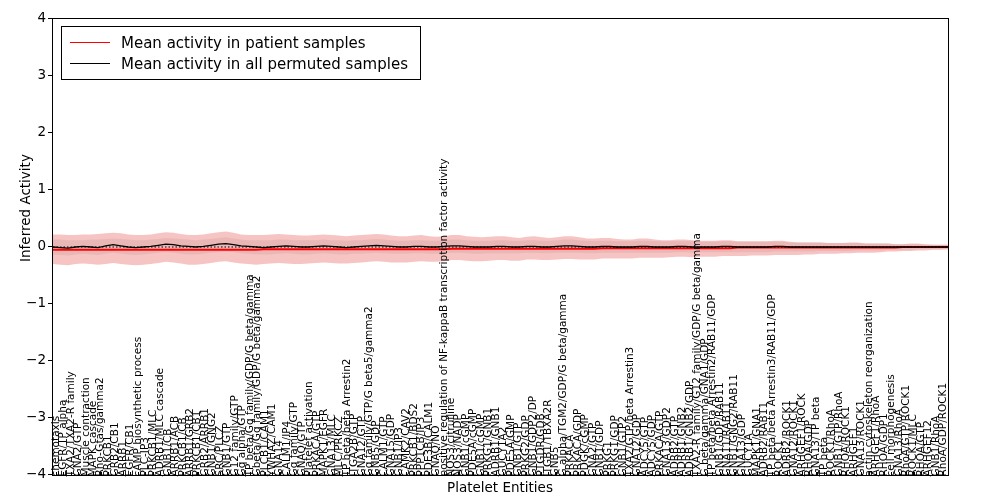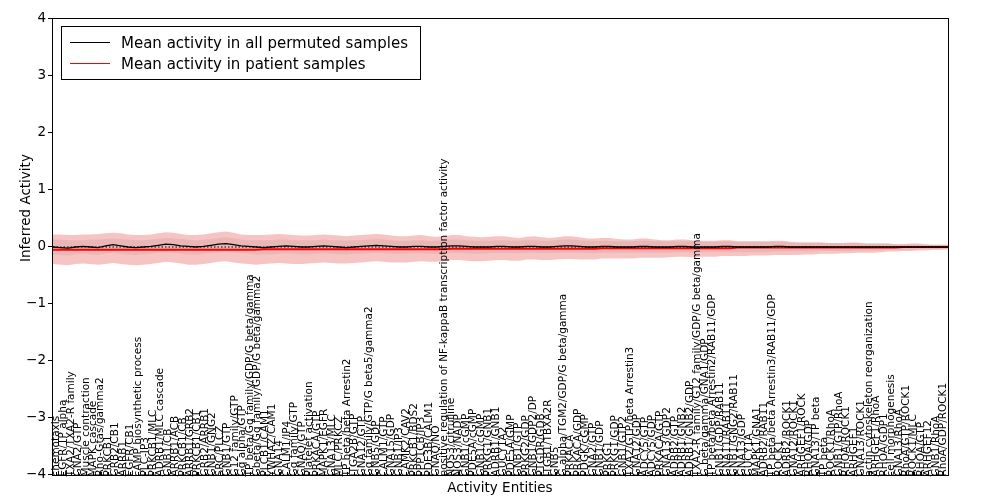--- a/index.html
+++ b/index.html
@@ -71,26 +71,26 @@
     <svg id="svg" width="895" height="456">
         <path d="M 0.00 220.59 L 7.52 220.59 L 15.04 221.16 L 22.56 221.16 L 30.08 221.16 L 37.61 220.59 L 45.13 220.59 L 52.65 220.02 L 60.17 219.45 L 67.69 220.02 L 75.21 220.59 L 82.73 221.16 L 90.25 221.16 L 97.77 220.59 L 105.29 220.02 L 112.82 218.88 L 120.34 219.45 L 127.86 220.02 L 135.38 220.59 L 142.90 221.16 L 150.42 220.59 L 157.94 220.02 L 165.46 218.88 L 172.98 218.31 L 180.50 219.45 L 188.03 220.59 L 195.55 221.16 L 203.07 221.16 L 210.59 221.16 L 218.11 221.16 L 225.63 220.59 L 233.15 220.59 L 240.67 221.16 L 248.19 221.16 L 255.71 221.16 L 263.24 221.16 L 270.76 220.59 L 278.28 221.16 L 285.80 221.16 L 293.32 221.73 L 300.84 221.16 L 308.36 221.16 L 315.88 220.59 L 323.40 220.02 L 330.92 220.59 L 338.45 221.16 L 345.97 221.73 L 353.49 221.73 L 361.01 221.16 L 368.53 221.16 L 376.05 221.73 L 383.57 221.73 L 391.09 221.16 L 398.61 220.59 L 406.13 220.59 L 413.66 221.16 L 421.18 221.73 L 428.70 221.73 L 436.22 221.73 L 443.74 221.16 L 451.26 221.16 L 458.78 221.73 L 466.30 221.73 L 473.82 221.16 L 481.34 221.16 L 488.87 221.73 L 496.39 221.73 L 503.91 221.16 L 511.43 220.59 L 518.95 220.59 L 526.47 221.16 L 533.99 221.73 L 541.51 221.73 L 549.03 221.73 L 556.55 221.73 L 564.08 222.30 L 571.60 222.30 L 579.12 222.30 L 586.64 221.73 L 594.16 221.73 L 601.68 222.30 L 609.20 222.30 L 616.72 222.30 L 624.24 222.30 L 631.76 222.30 L 639.29 222.30 L 646.81 222.87 L 654.33 222.87 L 661.85 222.87 L 669.37 222.30 L 676.89 222.30 L 684.41 222.87 L 691.93 222.87 L 699.45 222.87 L 706.97 222.87 L 714.50 222.87 L 722.02 222.87 L 729.54 222.87 L 737.06 223.44 L 744.58 223.44 L 752.10 223.44 L 759.62 223.44 L 767.14 223.44 L 774.66 224.01 L 782.18 224.01 L 789.71 224.01 L 797.23 224.01 L 804.75 224.01 L 812.27 224.58 L 819.79 224.58 L 827.31 224.58 L 834.83 224.58 L 842.35 225.15 L 849.87 225.15 L 857.39 225.15 L 864.92 225.15 L 872.44 225.72 L 879.96 225.72 L 887.48 225.72 L 895.00 225.72 L 895.00 230.28 L 887.48 230.28 L 879.96 230.28 L 872.44 230.28 L 864.92 230.28 L 857.39 230.85 L 849.87 230.85 L 842.35 230.85 L 834.83 230.85 L 827.31 231.42 L 819.79 231.42 L 812.27 231.42 L 804.75 231.42 L 797.23 231.99 L 789.71 231.99 L 782.18 231.99 L 774.66 231.99 L 767.14 231.99 L 759.62 232.56 L 752.10 232.56 L 744.58 232.56 L 737.06 232.56 L 729.54 232.56 L 722.02 232.56 L 714.50 233.13 L 706.97 233.13 L 699.45 233.13 L 691.93 233.13 L 684.41 233.13 L 676.89 233.13 L 669.37 233.13 L 661.85 233.13 L 654.33 233.13 L 646.81 233.13 L 639.29 233.70 L 631.76 233.13 L 624.24 233.13 L 616.72 233.70 L 609.20 233.70 L 601.68 233.70 L 594.16 233.70 L 586.64 233.70 L 579.12 233.70 L 571.60 233.70 L 564.08 233.70 L 556.55 233.70 L 549.03 233.70 L 541.51 234.27 L 533.99 234.27 L 526.47 233.70 L 518.95 233.70 L 511.43 233.70 L 503.91 233.70 L 496.39 234.27 L 488.87 234.27 L 481.34 233.70 L 473.82 233.70 L 466.30 234.27 L 458.78 234.27 L 451.26 234.27 L 443.74 234.27 L 436.22 234.27 L 428.70 234.84 L 421.18 234.84 L 413.66 234.27 L 406.13 233.70 L 398.61 233.70 L 391.09 234.27 L 383.57 234.84 L 376.05 234.84 L 368.53 234.27 L 361.01 234.27 L 353.49 234.84 L 345.97 234.84 L 338.45 234.84 L 330.92 234.27 L 323.40 233.70 L 315.88 234.27 L 308.36 234.84 L 300.84 234.84 L 293.32 235.41 L 285.80 235.41 L 278.28 234.84 L 270.76 234.27 L 263.24 234.84 L 255.71 235.41 L 248.19 235.41 L 240.67 234.84 L 233.15 234.27 L 225.63 234.84 L 218.11 235.41 L 210.59 235.41 L 203.07 235.41 L 195.55 234.84 L 188.03 234.27 L 180.50 233.13 L 172.98 232.56 L 165.46 233.13 L 157.94 233.70 L 150.42 234.84 L 142.90 235.41 L 135.38 235.41 L 127.86 234.84 L 120.34 233.70 L 112.82 233.13 L 105.29 233.70 L 97.77 234.84 L 90.25 235.41 L 82.73 235.98 L 75.21 235.41 L 67.69 234.84 L 60.17 233.70 L 52.65 234.84 L 45.13 235.98 L 37.61 235.41 L 30.08 234.84 L 22.56 235.41 L 15.04 236.55 L 7.52 235.98 L 0.00 235.41 Z" fill="#c8c8c8" fill-opacity="0.62" stroke="none"></path>
         <path d="M 0.00 215.46 L 7.52 215.46 L 15.04 216.03 L 22.56 216.03 L 30.08 215.46 L 37.61 215.46 L 45.13 214.89 L 52.65 214.32 L 60.17 213.75 L 67.69 214.32 L 75.21 215.46 L 82.73 216.03 L 90.25 216.03 L 97.77 215.46 L 105.29 214.32 L 112.82 213.18 L 120.34 213.75 L 127.86 214.89 L 135.38 216.03 L 142.90 216.03 L 150.42 215.46 L 157.94 214.32 L 165.46 213.18 L 172.98 212.61 L 180.50 213.75 L 188.03 215.46 L 195.55 216.03 L 203.07 216.03 L 210.59 216.03 L 218.11 215.46 L 225.63 214.89 L 233.15 215.46 L 240.67 216.03 L 248.19 216.60 L 255.71 216.60 L 263.24 216.03 L 270.76 215.46 L 278.28 216.03 L 285.80 216.60 L 293.32 217.17 L 300.84 216.60 L 308.36 216.03 L 315.88 215.46 L 323.40 214.89 L 330.92 215.46 L 338.45 216.60 L 345.97 217.17 L 353.49 217.17 L 361.01 216.60 L 368.53 216.03 L 376.05 217.17 L 383.57 217.74 L 391.09 217.17 L 398.61 216.03 L 406.13 216.03 L 413.66 217.17 L 421.18 217.74 L 428.70 218.31 L 436.22 217.74 L 443.74 217.17 L 451.26 217.17 L 458.78 218.31 L 466.30 218.88 L 473.82 217.74 L 481.34 217.17 L 488.87 218.31 L 496.39 218.88 L 503.91 218.31 L 511.43 217.17 L 518.95 217.17 L 526.47 218.31 L 533.99 219.45 L 541.51 219.45 L 549.03 218.88 L 556.55 218.88 L 564.08 220.02 L 571.60 220.59 L 579.12 220.59 L 586.64 219.45 L 594.16 219.45 L 601.68 220.59 L 609.20 221.16 L 616.72 221.16 L 624.24 220.59 L 631.76 220.59 L 639.29 221.16 L 646.81 221.73 L 654.33 221.73 L 661.85 221.73 L 669.37 221.16 L 676.89 221.16 L 684.41 222.30 L 691.93 222.30 L 699.45 222.30 L 706.97 222.30 L 714.50 222.30 L 722.02 221.73 L 729.54 221.73 L 737.06 222.87 L 744.58 223.44 L 752.10 223.44 L 759.62 223.44 L 767.14 223.44 L 774.66 224.01 L 782.18 224.01 L 789.71 224.01 L 797.23 223.44 L 804.75 223.44 L 812.27 224.58 L 819.79 224.58 L 827.31 224.58 L 834.83 224.58 L 842.35 225.15 L 849.87 225.15 L 857.39 224.58 L 864.92 224.58 L 872.44 225.15 L 879.96 225.72 L 887.48 225.72 L 895.00 225.72 L 895.00 230.28 L 887.48 230.85 L 879.96 230.85 L 872.44 231.42 L 864.92 231.42 L 857.39 231.99 L 849.87 231.99 L 842.35 232.56 L 834.83 232.56 L 827.31 233.13 L 819.79 233.70 L 812.27 233.70 L 804.75 233.70 L 797.23 234.27 L 789.71 234.27 L 782.18 234.84 L 774.66 234.84 L 767.14 234.84 L 759.62 235.41 L 752.10 235.41 L 744.58 235.98 L 737.06 235.98 L 729.54 235.98 L 722.02 235.98 L 714.50 236.55 L 706.97 236.55 L 699.45 236.55 L 691.93 237.12 L 684.41 237.12 L 676.89 237.12 L 669.37 237.12 L 661.85 237.69 L 654.33 237.69 L 646.81 237.69 L 639.29 238.26 L 631.76 237.69 L 624.24 237.69 L 616.72 238.26 L 609.20 238.83 L 601.68 238.83 L 594.16 238.83 L 586.64 238.83 L 579.12 239.40 L 571.60 239.40 L 564.08 239.40 L 556.55 239.40 L 549.03 239.40 L 541.51 240.54 L 533.99 240.54 L 526.47 240.54 L 518.95 239.97 L 511.43 239.97 L 503.91 240.54 L 496.39 241.11 L 488.87 241.11 L 481.34 240.54 L 473.82 240.54 L 466.30 241.68 L 458.78 241.68 L 451.26 241.11 L 443.74 241.11 L 436.22 241.68 L 428.70 242.25 L 421.18 242.25 L 413.66 241.68 L 406.13 241.11 L 398.61 241.11 L 391.09 242.25 L 383.57 242.82 L 376.05 242.82 L 368.53 242.25 L 361.01 242.82 L 353.49 243.39 L 345.97 243.39 L 338.45 243.39 L 330.92 242.82 L 323.40 242.25 L 315.88 242.82 L 308.36 243.39 L 300.84 243.96 L 293.32 244.53 L 285.80 244.53 L 278.28 243.96 L 270.76 243.39 L 263.24 243.96 L 255.71 244.53 L 248.19 245.10 L 240.67 245.10 L 233.15 244.53 L 225.63 243.96 L 218.11 244.53 L 210.59 245.10 L 203.07 245.67 L 195.55 245.10 L 188.03 244.53 L 180.50 243.39 L 172.98 242.25 L 165.46 242.82 L 157.94 243.96 L 150.42 245.10 L 142.90 245.67 L 135.38 245.67 L 127.86 244.53 L 120.34 243.39 L 112.82 242.82 L 105.29 243.96 L 97.77 245.10 L 90.25 245.67 L 82.73 246.24 L 75.21 245.67 L 67.69 245.10 L 60.17 243.96 L 52.65 245.10 L 45.13 245.67 L 37.61 245.10 L 30.08 244.53 L 22.56 245.10 L 15.04 246.24 L 7.52 245.67 L 0.00 245.10 Z" fill="#f2a0a0" fill-opacity="0.62" stroke="none"></path>
         <path d="M 0.00 230.85 L 7.52 230.85 L 15.04 230.85 L 22.56 230.85 L 30.08 230.85 L 37.61 230.85 L 45.13 230.85 L 52.65 230.85 L 60.17 230.85 L 67.69 230.85 L 75.21 230.85 L 82.73 230.85 L 90.25 230.85 L 97.77 230.85 L 105.29 230.85 L 112.82 230.85 L 120.34 230.85 L 127.86 230.85 L 135.38 230.85 L 142.90 230.85 L 150.42 230.85 L 157.94 230.85 L 165.46 230.85 L 172.98 230.85 L 180.50 230.85 L 188.03 230.85 L 195.55 230.85 L 203.07 230.85 L 210.59 230.28 L 218.11 230.28 L 225.63 230.28 L 233.15 230.28 L 240.67 230.28 L 248.19 230.28 L 255.71 230.28 L 263.24 230.28 L 270.76 230.28 L 278.28 230.28 L 285.80 230.28 L 293.32 230.28 L 300.84 230.28 L 308.36 230.28 L 315.88 230.28 L 323.40 230.28 L 330.92 230.28 L 338.45 230.28 L 345.97 230.28 L 353.49 230.28 L 361.01 230.28 L 368.53 230.28 L 376.05 230.28 L 383.57 230.28 L 391.09 230.28 L 398.61 229.71 L 406.13 229.71 L 413.66 229.71 L 421.18 229.71 L 428.70 229.71 L 436.22 229.71 L 443.74 229.71 L 451.26 229.71 L 458.78 229.71 L 466.30 229.71 L 473.82 229.71 L 481.34 229.71 L 488.87 229.71 L 496.39 229.71 L 503.91 229.71 L 511.43 229.71 L 518.95 229.71 L 526.47 229.71 L 533.99 229.71 L 541.51 229.71 L 549.03 229.14 L 556.55 229.14 L 564.08 229.14 L 571.60 229.14 L 579.12 229.14 L 586.64 229.14 L 594.16 229.14 L 601.68 229.14 L 609.20 229.14 L 616.72 229.14 L 624.24 229.14 L 631.76 229.14 L 639.29 229.14 L 646.81 229.14 L 654.33 229.14 L 661.85 229.14 L 669.37 229.14 L 676.89 229.14 L 684.41 228.57 L 691.93 228.57 L 699.45 228.57 L 706.97 228.57 L 714.50 228.57 L 722.02 228.57 L 729.54 228.57 L 737.06 228.57 L 744.58 228.57 L 752.10 228.57 L 759.62 228.57 L 767.14 228.57 L 774.66 228.57 L 782.18 228.57 L 789.71 228.57 L 797.23 228.57 L 804.75 228.57 L 812.27 228.57 L 819.79 228.57 L 827.31 228.57 L 834.83 228.57 L 842.35 228.57 L 849.87 228.00 L 857.39 228.00 L 864.92 228.00 L 872.44 228.00 L 879.96 228.00 L 887.48 228.00 L 895.00 228.00" fill="none" stroke="#ff0000" stroke-width="2"></path>
         <path d="M 0.00 228.00 L 7.52 228.57 L 15.04 229.14 L 22.56 228.00 L 30.08 227.43 L 37.61 228.00 L 45.13 228.57 L 52.65 226.86 L 60.17 225.72 L 67.69 226.86 L 75.21 228.00 L 82.73 228.57 L 90.25 228.00 L 97.77 227.43 L 105.29 226.29 L 112.82 225.15 L 120.34 225.72 L 127.86 226.86 L 135.38 227.43 L 142.90 228.00 L 150.42 227.43 L 157.94 226.29 L 165.46 225.15 L 172.98 224.58 L 180.50 225.72 L 188.03 226.86 L 195.55 227.43 L 203.07 228.00 L 210.59 228.57 L 218.11 228.00 L 225.63 227.43 L 233.15 226.86 L 240.67 227.43 L 248.19 228.00 L 255.71 228.00 L 263.24 227.43 L 270.76 226.86 L 278.28 227.43 L 285.80 228.00 L 293.32 228.57 L 300.84 228.00 L 308.36 227.43 L 315.88 226.86 L 323.40 226.29 L 330.92 226.86 L 338.45 227.43 L 345.97 228.00 L 353.49 228.00 L 361.01 227.43 L 368.53 227.43 L 376.05 228.00 L 383.57 228.00 L 391.09 227.43 L 398.61 226.86 L 406.13 226.86 L 413.66 227.43 L 421.18 228.00 L 428.70 228.00 L 436.22 228.00 L 443.74 227.43 L 451.26 227.43 L 458.78 228.00 L 466.30 228.00 L 473.82 227.43 L 481.34 227.43 L 488.87 228.00 L 496.39 228.00 L 503.91 227.43 L 511.43 226.86 L 518.95 226.86 L 526.47 227.43 L 533.99 228.00 L 541.51 228.00 L 549.03 227.43 L 556.55 227.43 L 564.08 228.00 L 571.60 228.00 L 579.12 228.00 L 586.64 227.43 L 594.16 227.43 L 601.68 228.00 L 609.20 228.00 L 616.72 228.00 L 624.24 227.43 L 631.76 227.43 L 639.29 228.00 L 646.81 228.00 L 654.33 228.00 L 661.85 228.00 L 669.37 227.43 L 676.89 227.43 L 684.41 228.00 L 691.93 228.00 L 699.45 228.00 L 706.97 228.00 L 714.50 228.00 L 722.02 227.43 L 729.54 227.43 L 737.06 228.00 L 744.58 228.00 L 752.10 228.00 L 759.62 228.00 L 767.14 228.00 L 774.66 228.00 L 782.18 228.00 L 789.71 228.00 L 797.23 228.00 L 804.75 228.00 L 812.27 228.00 L 819.79 228.00 L 827.31 228.00 L 834.83 228.00 L 842.35 228.00 L 849.87 228.00 L 857.39 228.00 L 864.92 228.00 L 872.44 228.00 L 879.96 228.00 L 887.48 228.00 L 895.00 228.00" fill="none" stroke="#000000" stroke-width="1.3"></path>
         <path d="M 0.00 228.00 L 7.52 228.00 L 15.04 228.00 L 22.56 228.00 L 30.08 228.00 L 37.61 228.00 L 45.13 228.00 L 52.65 228.00 L 60.17 228.00 L 67.69 228.00 L 75.21 228.00 L 82.73 228.00 L 90.25 228.00 L 97.77 228.00 L 105.29 228.00 L 112.82 228.00 L 120.34 228.00 L 127.86 228.00 L 135.38 228.00 L 142.90 228.00 L 150.42 228.00 L 157.94 228.00 L 165.46 228.00 L 172.98 228.00 L 180.50 228.00 L 188.03 228.00 L 195.55 228.00 L 203.07 228.00 L 210.59 228.00 L 218.11 228.00 L 225.63 228.00 L 233.15 228.00 L 240.67 228.00 L 248.19 228.00 L 255.71 228.00 L 263.24 228.00 L 270.76 228.00 L 278.28 228.00 L 285.80 228.00 L 293.32 228.00 L 300.84 228.00 L 308.36 228.00 L 315.88 228.00 L 323.40 228.00 L 330.92 228.00 L 338.45 228.00 L 345.97 228.00 L 353.49 228.00 L 361.01 228.00 L 368.53 228.00 L 376.05 228.00 L 383.57 228.00 L 391.09 228.00 L 398.61 228.00 L 406.13 228.00 L 413.66 228.00 L 421.18 228.00 L 428.70 228.00 L 436.22 228.00 L 443.74 228.00 L 451.26 228.00 L 458.78 228.00 L 466.30 228.00 L 473.82 228.00 L 481.34 228.00 L 488.87 228.00 L 496.39 228.00 L 503.91 228.00 L 511.43 228.00 L 518.95 228.00 L 526.47 228.00 L 533.99 228.00 L 541.51 228.00 L 549.03 228.00 L 556.55 228.00 L 564.08 228.00 L 571.60 228.00 L 579.12 228.00 L 586.64 228.00 L 594.16 228.00 L 601.68 228.00 L 609.20 228.00 L 616.72 228.00 L 624.24 228.00 L 631.76 228.00 L 639.29 228.00 L 646.81 228.00 L 654.33 228.00 L 661.85 228.00 L 669.37 228.00 L 676.89 228.00 L 684.41 228.00 L 691.93 228.00 L 699.45 228.00 L 706.97 228.00 L 714.50 228.00 L 722.02 228.00 L 729.54 228.00 L 737.06 228.00 L 744.58 228.00 L 752.10 228.00 L 759.62 228.00 L 767.14 228.00 L 774.66 228.00 L 782.18 228.00 L 789.71 228.00 L 797.23 228.00 L 804.75 228.00 L 812.27 228.00 L 819.79 228.00 L 827.31 228.00 L 834.83 228.00 L 842.35 228.00 L 849.87 228.00 L 857.39 228.00 L 864.92 228.00 L 872.44 228.00 L 879.96 228.00 L 887.48 228.00 L 895.00 228.00" fill="none" stroke="#000000" stroke-width="1" stroke-dasharray="1.5,2"></path>
       </svg>
 
     <div id="legend">
       <div class="lgrow">
+        <span class="lgline red"></span>
+        <span class="lgtxt">Mean activity in patient samples</span>
+      </div>
+      <div class="lgrow">
         <span class="lgline"></span>
         <span class="lgtxt">Mean activity in all permuted samples</span>
-      </div>
-      <div class="lgrow">
-        <span class="lgline red"></span>
-        <span class="lgtxt">Mean activity in patient samples</span>
       </div>
     </div>
   </div>
 
   <div id="xticks">
       <div class="xt" style="left: 3.72917px;">chemotaxis</div>
       <div class="xtm" style="left: 3.72917px;"></div>
       <div class="xt" style="left: 11.1875px;">EGFR/TP alpha</div>
       <div class="xtm" style="left: 11.1875px;"></div>
       <div class="xt" style="left: 18.6458px;">TXA2/TXA2-R family</div>
@@ -323,14 +323,14 @@
       <div class="xtm" style="left: 861.438px;"></div>
       <div class="xt" style="left: 868.896px;">RHOA/GTP</div>
       <div class="xtm" style="left: 868.896px;"></div>
       <div class="xt" style="left: 876.354px;">ARHGEF12</div>
       <div class="xtm" style="left: 876.354px;"></div>
       <div class="xt" style="left: 883.812px;">GNB1/RhoA</div>
       <div class="xtm" style="left: 883.812px;"></div>
       <div class="xt" style="left: 891.271px;">RhoA/GDP/ROCK1</div>
       <div class="xtm" style="left: 891.271px;"></div>
     </div>
-  <div id="xlabel">Activity Entities</div>
+  <div id="xlabel">Platelet Entities</div>
 </div>
 
 </body></html>

